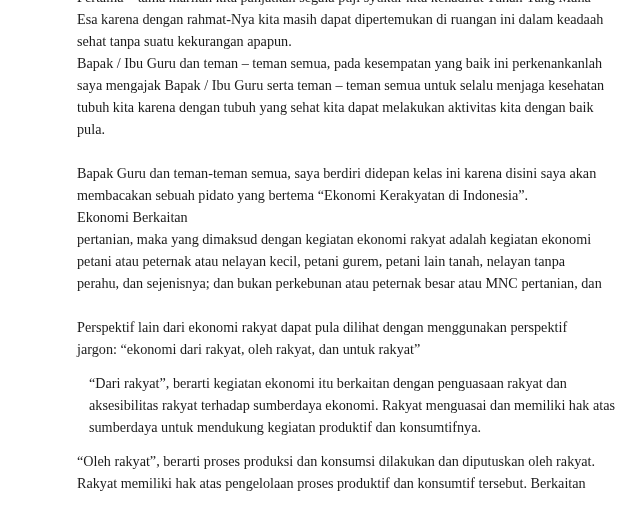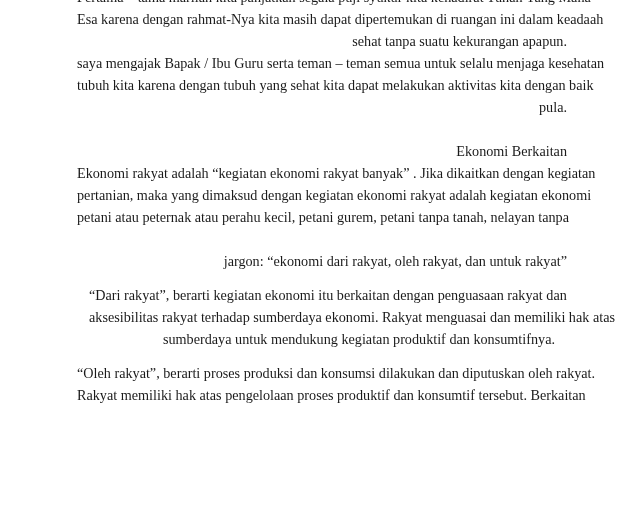--- a/index.html
+++ b/index.html
@@ -20,52 +20,57 @@
       width: 490px;
       font-family: "Liberation Serif", serif;
       font-size: 14.2px;
       line-height: 22px;
       color: #1a1a1a;
     }
     .line {
       display: block;
       white-space: nowrap;
       height: 22px;
-      text-align: right;
     }
     .blank {
       display: block;
       height: 22px;
     }
   </style>
 </head>
 <body>
 
 <div class="page">
   <p style="margin:0">
     <span class="line">Pertama – tama marilah kita panjatkan segala puji syukur kita kehadirat Tuhan Yang Maha</span>
     <span class="line">Esa karena dengan rahmat-Nya kita masih dapat dipertemukan di ruangan ini dalam keadaah</span>
     <span class="line">sehat tanpa suatu kekurangan apapun.</span>
   </p>
   <p style="margin:0">
+    <span class="line">Bapak / Ibu Guru dan teman – teman semua, pada kesempatan yang baik ini perkenankanlah</span>
     <span class="line">saya mengajak Bapak / Ibu Guru serta teman – teman semua untuk selalu menjaga kesehatan</span>
     <span class="line">tubuh kita karena dengan tubuh yang sehat kita dapat melakukan aktivitas kita dengan baik</span>
     <span class="line">pula.</span>
   </p>
   <span class="blank"></span>
   <p style="margin:0">
+    <span class="line">Bapak  Guru dan teman-teman semua, saya berdiri didepan kelas ini karena disini saya akan</span>
+    <span class="line">membacakan sebuah pidato yang bertema “Ekonomi Kerakyatan di Indonesia”.</span>
+  </p>
+  <p style="margin:0">
     <span class="line">Ekonomi Berkaitan</span>
   </p>
   <p style="margin:0">
-    <span class="line">Ekonomi rakyat adalah “kegiatan ekonomi rakyat banyak” . Jika dikaitkan dengan kegiatan</span>
     <span class="line">pertanian, maka yang dimaksud dengan kegiatan ekonomi rakyat adalah kegiatan ekonomi</span>
-    <span class="line">petani atau peternak atau perahu kecil, petani gurem, petani tanpa tanah, nelayan tanpa</span>
+    <span class="line">petani atau peternak atau nelayan kecil, petani gurem, petani lain tanah, nelayan tanpa</span>
+    <span class="line">perahu, dan sejenisnya; dan bukan perkebunan atau peternak besar atau MNC pertanian, dan</span>
   </p>
   <span class="blank"></span>
   <p style="margin:0">
+    <span class="line">Perspektif lain dari ekonomi rakyat dapat pula dilihat dengan menggunakan perspektif</span>
     <span class="line">jargon: “ekonomi dari rakyat, oleh rakyat, dan untuk rakyat”</span>
   </p>
   <p style="margin:12px">
     <span class="line">“Dari rakyat”, berarti kegiatan ekonomi itu berkaitan dengan penguasaan rakyat dan</span>
     <span class="line">aksesibilitas rakyat terhadap sumberdaya ekonomi. Rakyat menguasai dan memiliki hak atas</span>
     <span class="line">sumberdaya untuk mendukung kegiatan produktif dan konsumtifnya.</span>
   </p>
   <p style="margin:0">
     <span class="line">“Oleh rakyat”, berarti proses produksi dan konsumsi dilakukan dan diputuskan oleh rakyat.</span>
     <span class="line">Rakyat memiliki hak atas pengelolaan proses produktif dan konsumtif tersebut. Berkaitan</span>

